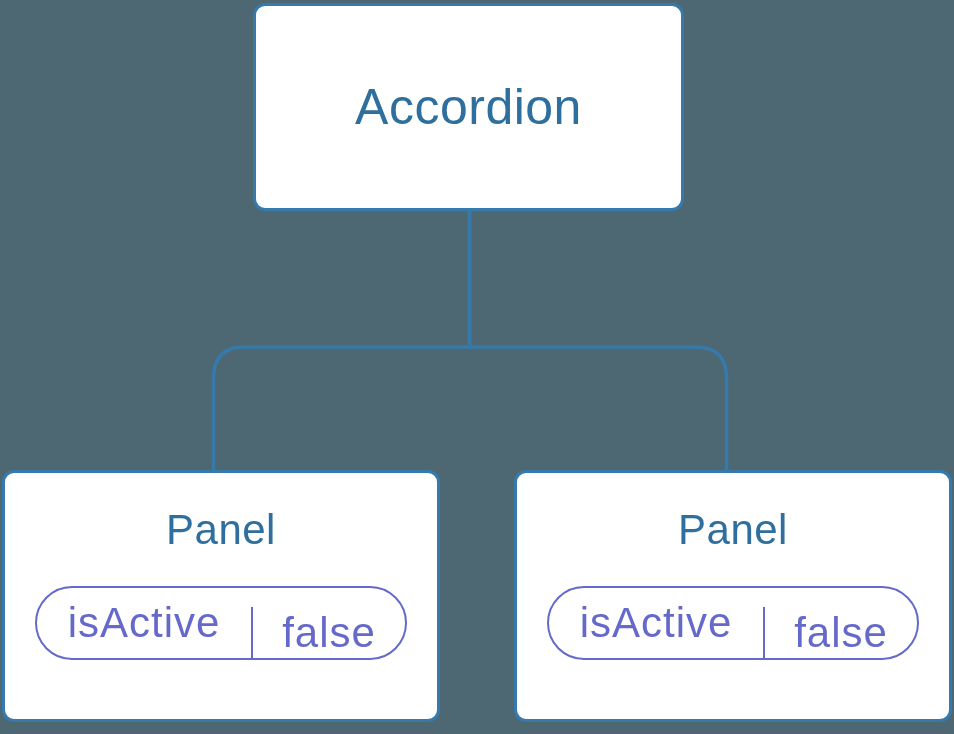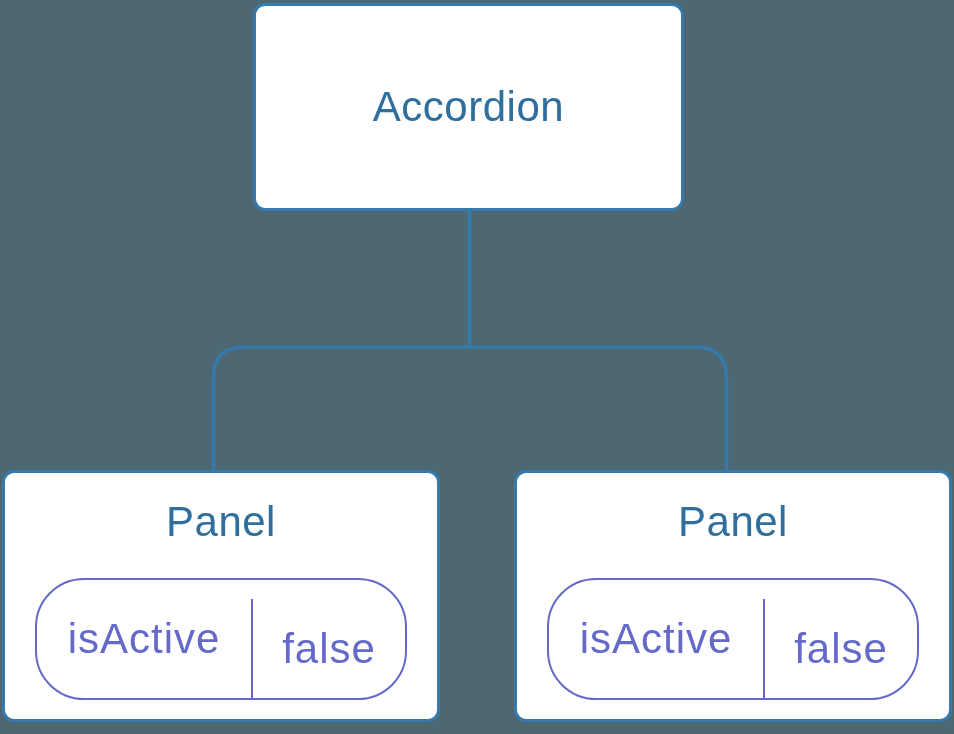--- a/index.html
+++ b/index.html
@@ -44,40 +44,40 @@
     flex-direction:column;
     align-items:center;
   }
   .node-root{
     left:253px;top:3px;
     width:431px;height:208px;
     justify-content:center;
   }
   .node-label{
     color:var(--node-label);
-    font-size:42px;
+    font-size:50px;
     line-height:1.2;
     letter-spacing:0.5px;
   }
   .node-panel{
     top:470px;
     width:438px;height:252px;
   }
   .node-panel-left{left:2px;}
   .node-panel-right{left:514px;}
   .panel-title{
-    margin-top:24px;
+    margin-top:32px;
     color:var(--node-label);
     font-size:42px;
     line-height:50px;
     letter-spacing:0.5px;
   }
   .state-pill{
     margin-top:31px;
-    width:372px;height:122px;
+    width:372px;height:74px;
     box-sizing:border-box;
     border:2px solid var(--state-pill);
     border-radius:49px;
     display:flex;
     align-items:stretch;
     background:var(--node-fill);
   }
   .state-cell{
     display:flex;
     align-items:center;

